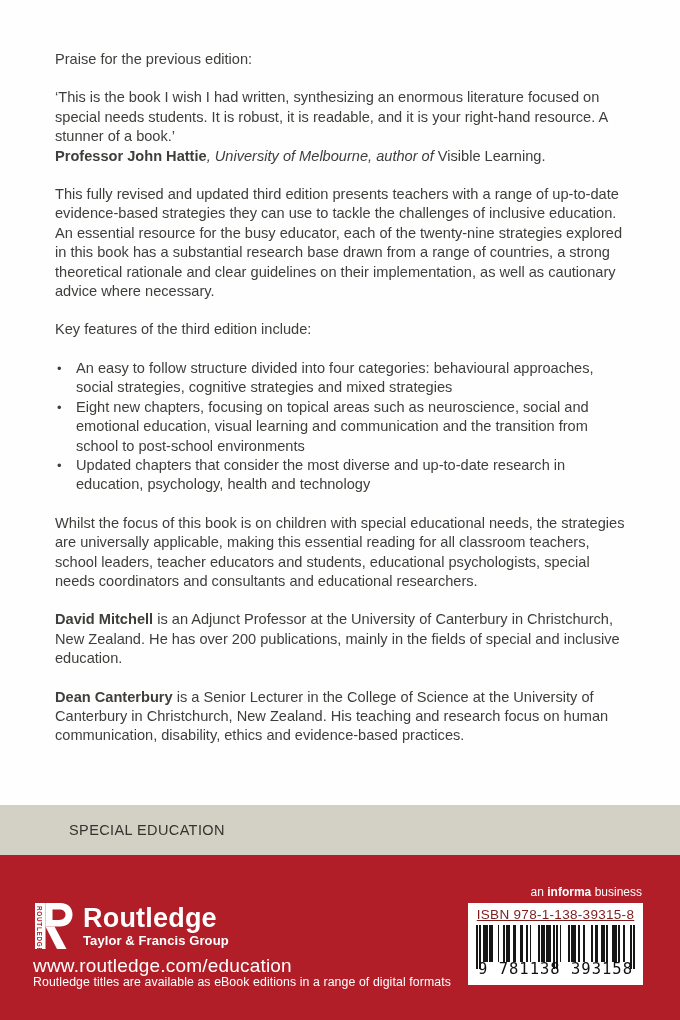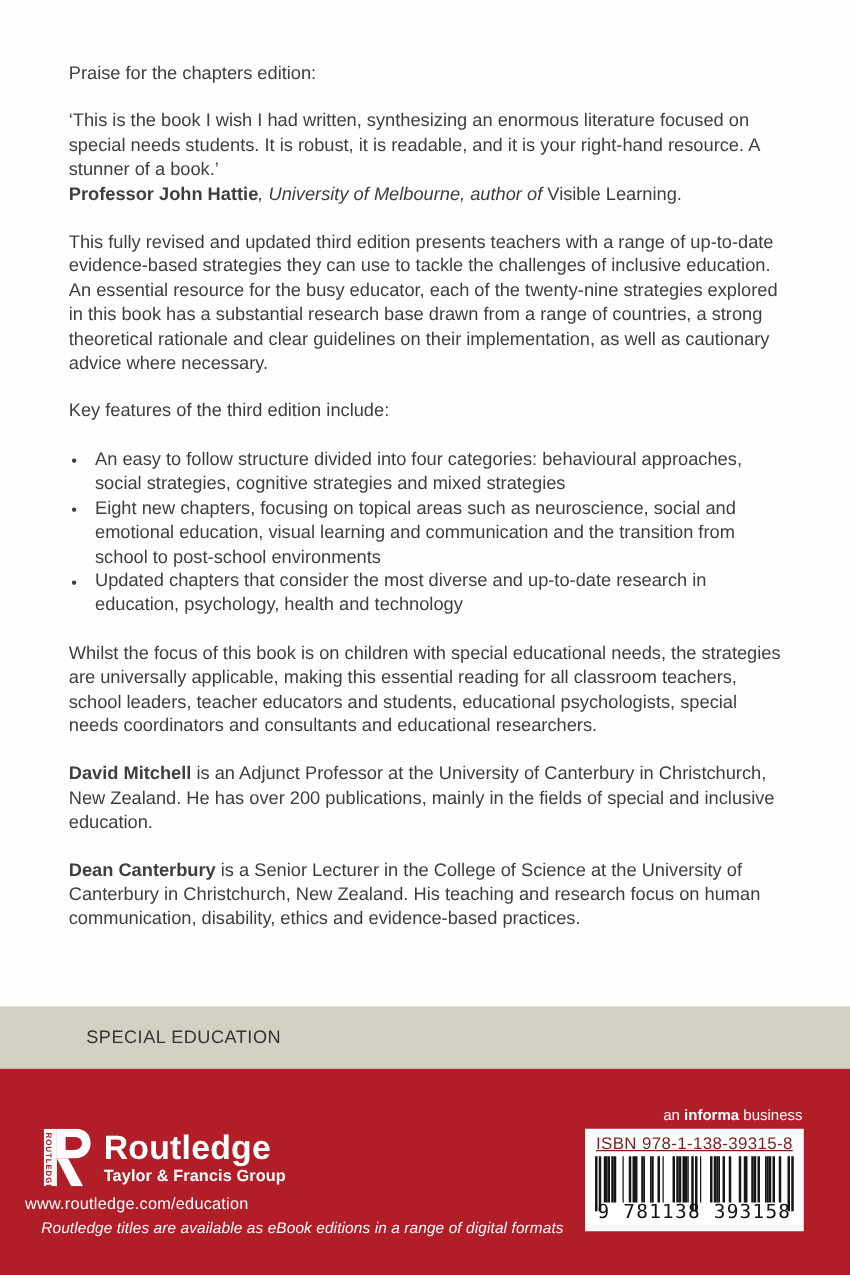--- a/index.html
+++ b/index.html
@@ -39,22 +39,22 @@
   
   .footer{
     position:absolute;left:0;top:855px;width:680px;height:165px;
     background:#b11e28;color:#fff;
   }
   .logo-row{position:absolute;left:35px;top:48px;display:flex;align-items:flex-start;}
   .logo-mark{width:40px;height:46px;flex:0 0 40px;}
   .logo-text{margin-left:8px;margin-top:2px;}
   .logo-name{font-size:27px;line-height:26px;font-weight:600;letter-spacing:.2px;}
   .logo-group{font-size:13px;font-weight:bold;margin-top:2px;letter-spacing:.1px;}
-  .website{position:absolute;left:20px;top:100px;font-size:13px;letter-spacing:.2px;}
-  .ebook-note{position:absolute;left:33px;top:120px;font-size:12.3px;letter-spacing:.1px;font-style:italic;}
+  .website{position:absolute;left:33px;top:100px;font-size:19px;letter-spacing:.2px;}
+  .ebook-note{position:absolute;left:33px;top:120px;font-size:12.3px;letter-spacing:.1px;}
   .informa{position:absolute;right:38px;top:30px;font-size:12px;text-align:right;}
   .informa b{font-weight:bold;}
   
   .barcode-box{
     position:absolute;left:468px;top:48px;width:175px;height:82px;
     background:#ffffff;color:#111;
     display:flex;flex-direction:column;align-items:center;
     padding-top:4px;box-sizing:border-box;
   }
   .isbn-label{font-size:13.5px;letter-spacing:.3px;color:#7f1d1d;text-decoration:underline;}
@@ -70,21 +70,21 @@
     padding:0 2px;
   }
 </style>
 </head>
 <body>
 
 <div class="page">
 
   <div class="content">
 
-    <p class="para">Praise for the chapters edition:</p>
+    <p class="para">Praise for the previous edition:</p>
 
     <p class="para"><span>‘This is the book I wish I had written, synthesizing an enormous literature focused on special needs students. It is robust, it is readable, and it is your right-hand resource. A stunner of a book.’</span><br>
       <span class="bold">Professor John Hattie</span><span class="italic">, University of Melbourne, author of </span><span>Visible Learning.</span>
     </p>
 
     <p class="para">This fully revised and updated third edition presents teachers with a range of up-to-date evidence-based strategies they can use to tackle the challenges of inclusive education. An essential resource for the busy educator, each of the twenty-nine strategies explored in this book has a substantial research base drawn from a range of countries, a strong theoretical rationale and clear guidelines on their implementation, as well as cautionary advice where necessary.</p>
 
     <p class="para">Key features of the third edition include:</p>
 
     <ul class="features">

